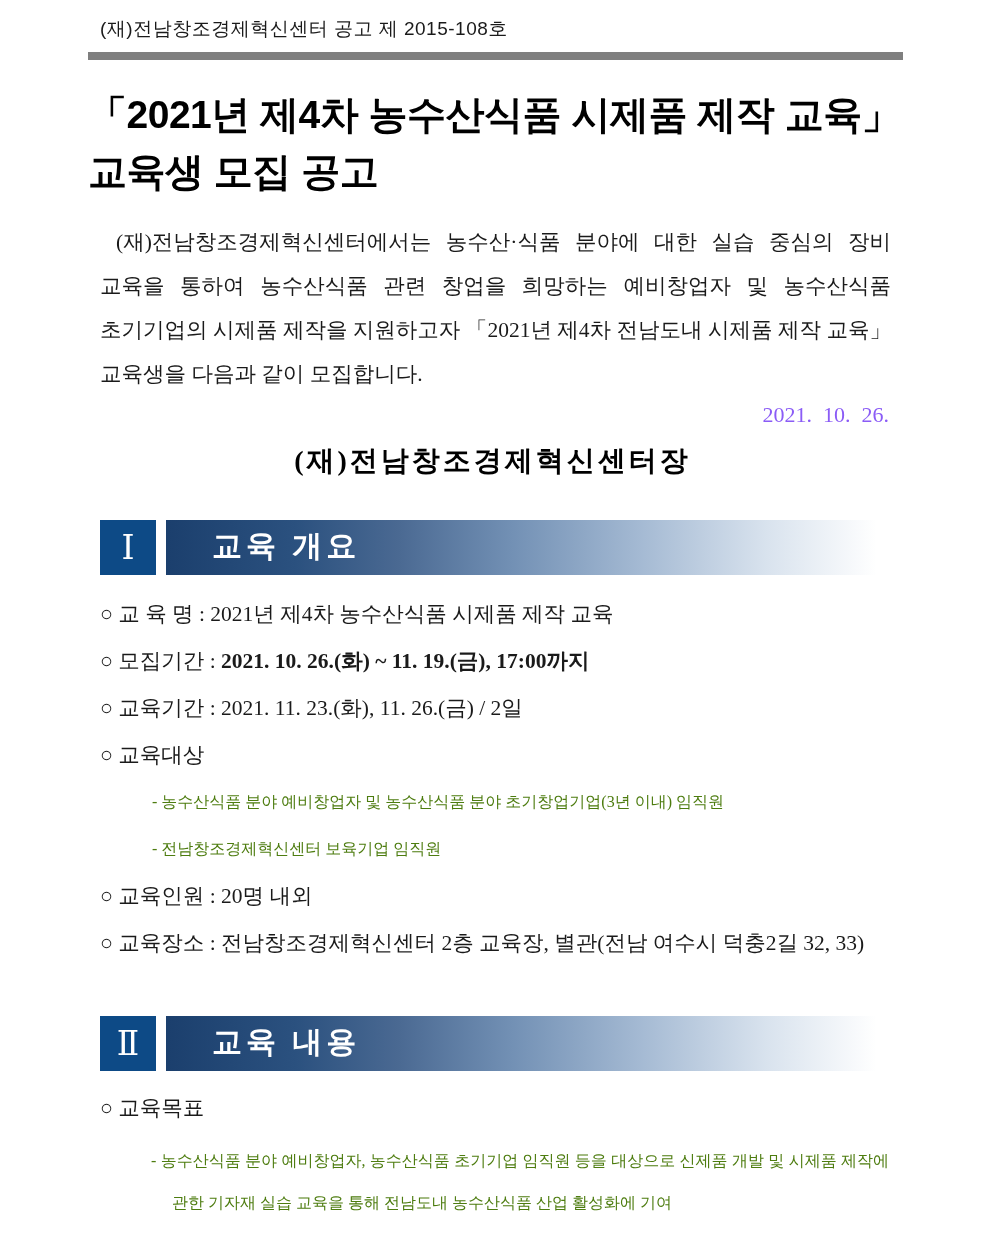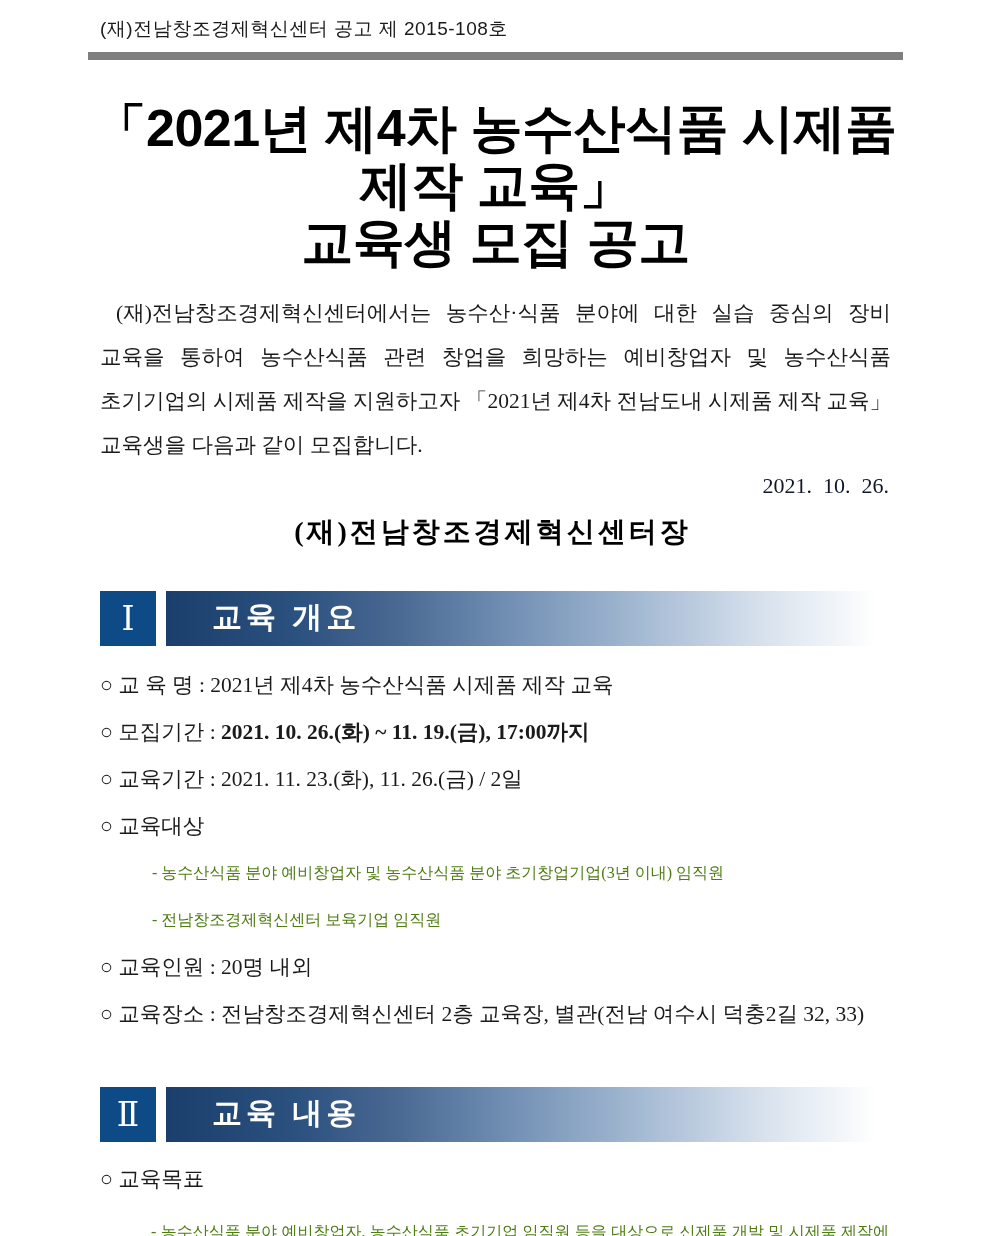--- a/index.html
+++ b/index.html
@@ -26,46 +26,46 @@
     color: #1a1a1a;
     padding-left: 12px;
   }
   .top-rule {
     height: 8px;
     background: #7f7f7f;
     margin-top: 10px;
   }
   
   .doc-title {
-    margin-top: 40px;
-    text-align: center;
+    margin-top: 26px;
+    text-align: left;
     font-family: "Liberation Sans", "DejaVu Sans", sans-serif;
     font-weight: 800;
-    font-size: 52px;
+    font-size: 39px;
     line-height: 57px;
     color: #000000;
     letter-spacing: -0.5px;
   }
   
   .intro {
     margin: 20px 12px 0 12px;
     font-size: 21.5px;
     line-height: 44px;
     text-align: justify;
     text-indent: 16px;
     word-break: keep-all;
     color: #1a1a1a;
   }
   
   .date-line {
     margin: 6px 14px 0 0;
     text-align: right;
     font-size: 22px;
     white-space: pre;
-    color: #0f172a;
+    color: #8b5cf6;
   }
   .signer-line {
     margin: 14px 6px 0 0;
     text-align: center;
     font-size: 28px;
     font-weight: bold;
     letter-spacing: 3px;
     color: #000000;
   }
   

